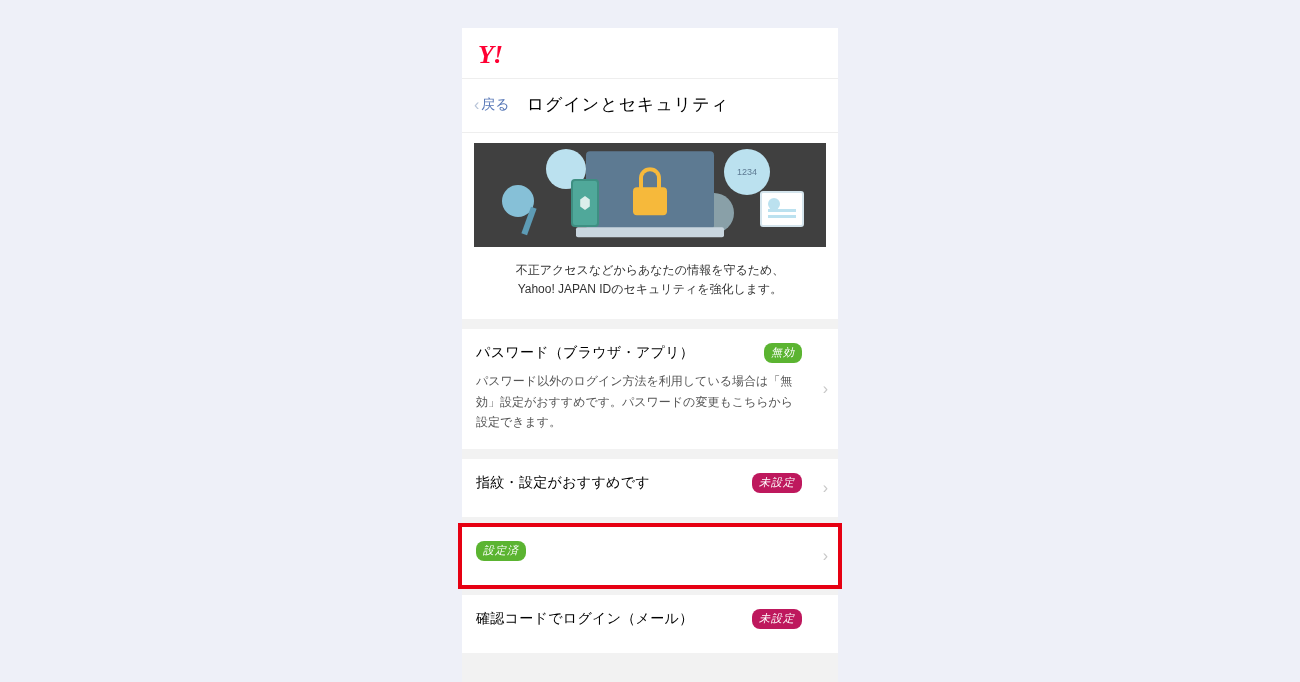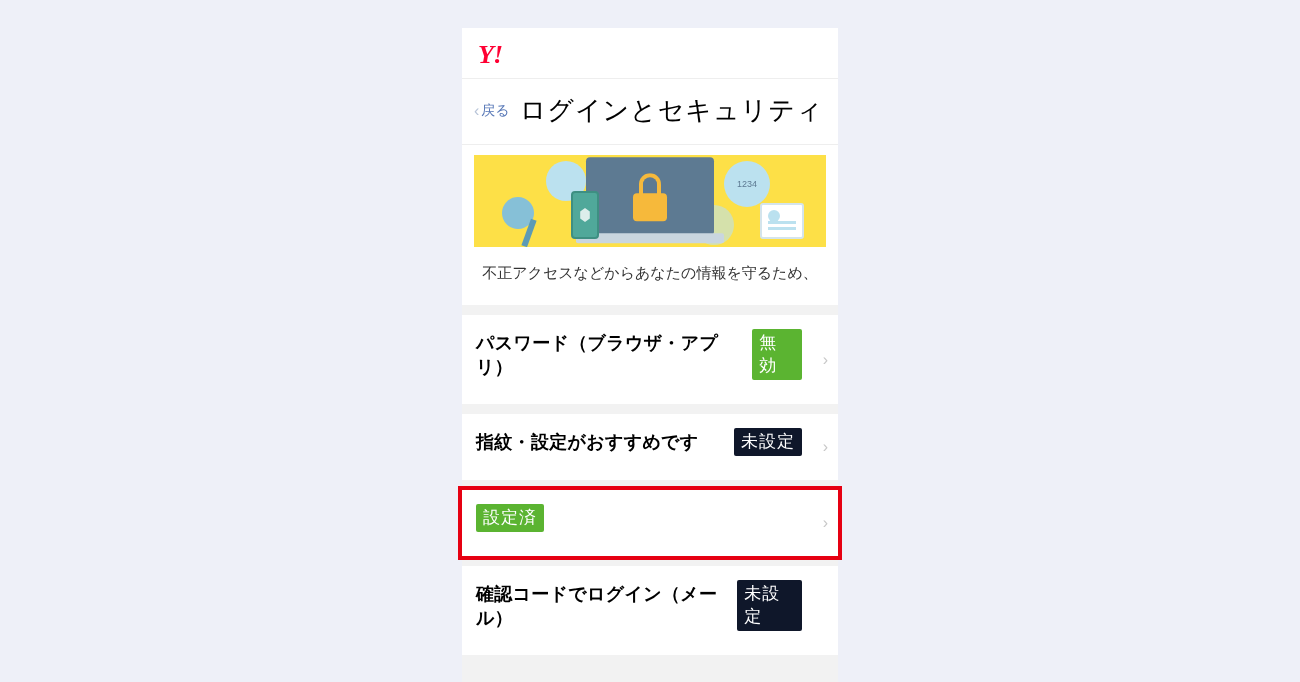--- a/index.html
+++ b/index.html
@@ -41,38 +41,38 @@
     .back {
       display: flex;
       align-items: center;
       gap: 2px;
       color: #5a7ab8;
       font-size: 14px;
       cursor: pointer;
     }
     .back .chev { font-size: 16px; color: #b8c4d8; line-height: 1; }
     .title {
-      font-size: 26px;
+      font-size: 17px;
       letter-spacing: 1px;
-      margin-left: 4px;
+      margin-left: 11px;
     }
     .hero {
       background: #fff;
       padding: 10px 12px 20px;
       text-align: center;
     }
     .hero-img {
-      background: #fde047;
-      height: 92px;
+      background: #404040;
+      height: 104px;
       margin: 0 0 14px;
       position: relative;
       overflow: hidden;
     }
     .hero-text {
-      font-size: 15px;
+      font-size: 12px;
       color: #333;
       line-height: 1.6;
     }
     .item {
       background: #fff;
       margin-top: 10px;
       padding: 14px 14px 16px;
       position: relative;
       cursor: pointer;
     }
@@ -82,34 +82,35 @@
       z-index: 2;
     }
     .item-head {
       display: flex;
       align-items: center;
       justify-content: space-between;
       margin-bottom: 8px;
       padding-right: 22px;
     }
     .item-title {
-      font-size: 18px;
-      font-weight: 700;
+      font-size: 14px;
+      font-weight: 400;
       letter-spacing: 0.3px;
     }
     .badge {
-      font-size: 17px;
+      font-size: 11px;
       color: #fff;
       padding: 2px 7px 3px;
-      border-radius: 2px;
+      border-radius: 8px;
       font-weight: 400;
       letter-spacing: 1px;
+      font-style: italic;
     }
     .badge.green { background: #5bb431; }
-    .badge.grey  { background: #0f172a; }
+    .badge.grey  { background: #be185d; }
     .item-desc {
       font-size: 12px;
       color: #555;
       line-height: 1.7;
       padding-right: 22px;
     }
     .item-chev {
       position: absolute;
       right: 10px;
       top: 50%;
@@ -207,29 +208,31 @@
       <div class="laptop"></div>
       <div class="lock">
         <div class="shackle"></div>
           <div class="body"></div>
       </div>
       <div class="phone-dev"></div>
       <div class="card"></div>
     </div>
     <div class="hero-text">
       <div>不正アクセスなどからあなたの情報を守るため、</div>
+      <div>Yahoo! JAPAN IDのセキュリティを強化します。</div>
     </div>
   </div>
 
   <div id="items">
       <div class="item">
         <div class="item-head">
           <span class="item-title">パスワード（ブラウザ・アプリ）</span>
           <span class="badge green">無効</span>
         </div>
+        <div class="item-desc">パスワード以外のログイン方法を利用している場合は「無効」設定がおすすめです。パスワードの変更もこちらから設定できます。</div>
         <span class="item-chev">›</span>
       </div>
       <div class="item">
         <div class="item-head">
           <span class="item-title">指紋・設定がおすすめです</span>
           <span class="badge grey">未設定</span>
         </div>
         <span class="item-chev">›</span>
       </div>
       <div class="item highlight">

